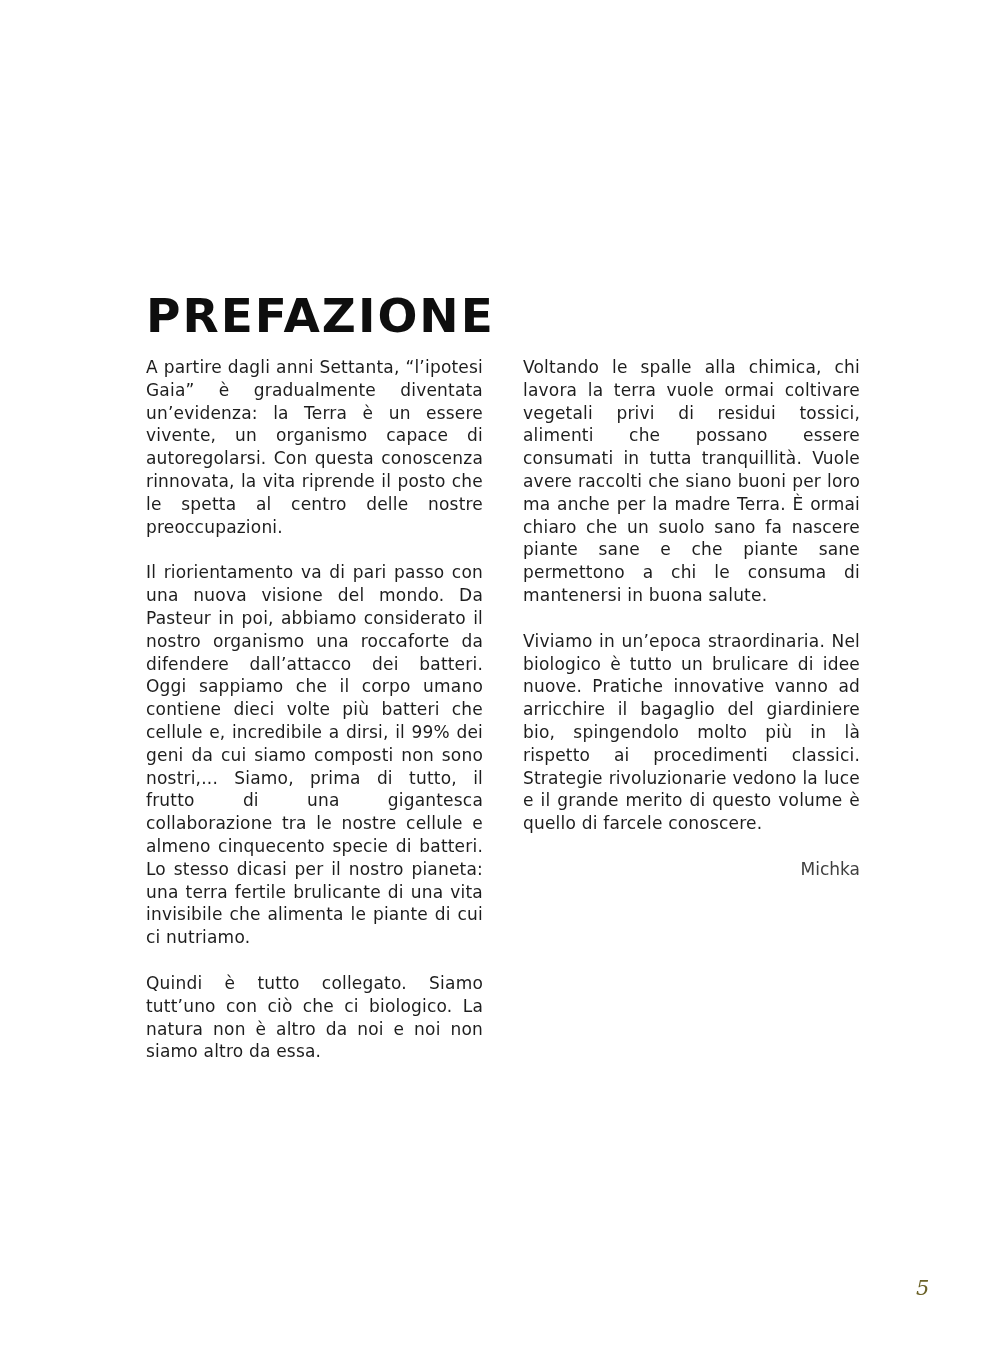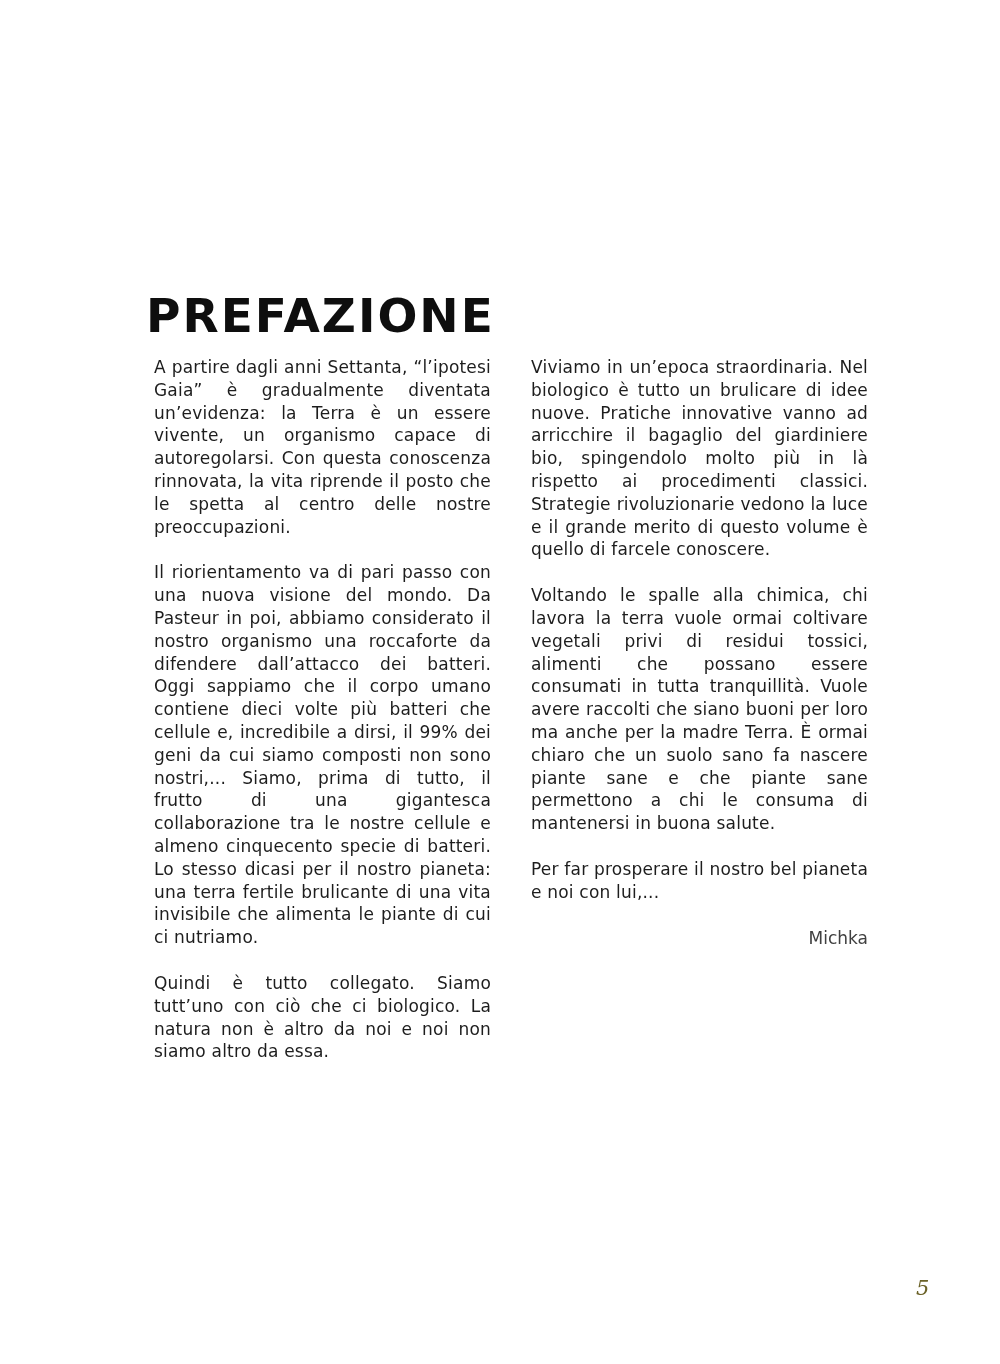--- a/index.html
+++ b/index.html
@@ -27,21 +27,21 @@
     font-size: 47px;
     font-weight: 800;
     letter-spacing: 2px;
     color: #0e0e0e;
     font-family: "DejaVu Sans", sans-serif;
     white-space: nowrap;
     margin-top: 38px;
   }
   .columns {
     position: absolute;
-    left: 154px;
+    left: 146px;
     top: 356px;
     width: 714px;
     display: flex;
     gap: 40px;
   }
   .column {
     width: 337px;
     flex: 0 0 337px;
   }
   .column p {
@@ -79,23 +79,22 @@
 
   <div class="columns">
 
     <div class="column">
       <p>A partire dagli anni Settanta, “l’ipotesi Gaia” è gradualmente diventata un’evidenza: la Terra è un essere vivente, un organismo capace di autoregolarsi. Con questa conoscenza rinnovata, la vita riprende il posto che le spetta al centro delle nostre preoccupazioni.</p>
       <p>Il riorientamento va di pari passo con una nuova visione del mondo. Da Pasteur in poi, abbiamo considerato il nostro organismo una roccaforte da difendere dall’attacco dei batteri. Oggi sappiamo che il corpo umano contiene dieci volte più batteri che cellule e, incredibile a dirsi, il 99% dei geni da cui siamo composti non sono nostri,... Siamo, prima di tutto, il frutto di una gigantesca collaborazione tra le nostre cellule e almeno cinquecento specie di batteri. Lo stesso dicasi per il nostro pianeta: una terra fertile brulicante di una vita invisibile che alimenta le piante di cui ci nutriamo.</p>
       <p>Quindi è tutto collegato. Siamo tutt’uno con ciò che ci biologico. La natura non è altro da noi e noi non siamo altro da essa.</p>
     </div>
 
     <div class="column">
+      <p>Voltando le spalle alla chimica, chi lavora la terra vuole ormai coltivare vegetali privi di residui tossici, alimenti che possano essere consumati in tutta tranquillità. Vuole avere raccolti che siano buoni per loro ma anche per la madre Terra. È ormai chiaro che un suolo sano fa nascere piante sane e che piante sane permettono a chi le consuma di mantenersi in buona salute.</p>
       <p>Viviamo in un’epoca straordinaria. Nel biologico è tutto un brulicare di idee nuove. Pratiche innovative vanno ad arricchire il bagaglio del giardiniere bio, spingendolo molto più in là rispetto ai procedimenti classici. Strategie rivoluzionarie vedono la luce e il grande merito di questo volume è quello di farcele conoscere.</p>
-      <p>Voltando le spalle alla chimica, chi lavora la terra vuole ormai coltivare vegetali privi di residui tossici, alimenti che possano essere consumati in tutta tranquillità. Vuole avere raccolti che siano buoni per loro ma anche per la madre Terra. È ormai chiaro che un suolo sano fa nascere piante sane e che piante sane permettono a chi le consuma di mantenersi in buona salute.</p>
-      <p>Per far prosperare il nostro bel pianeta e noi con lui,...</p>
       <div class="signature">Michka</div>
     </div>
 
   </div>
 
   <div class="page-number">5</div>
 
 </div>
 
 </body></html>

